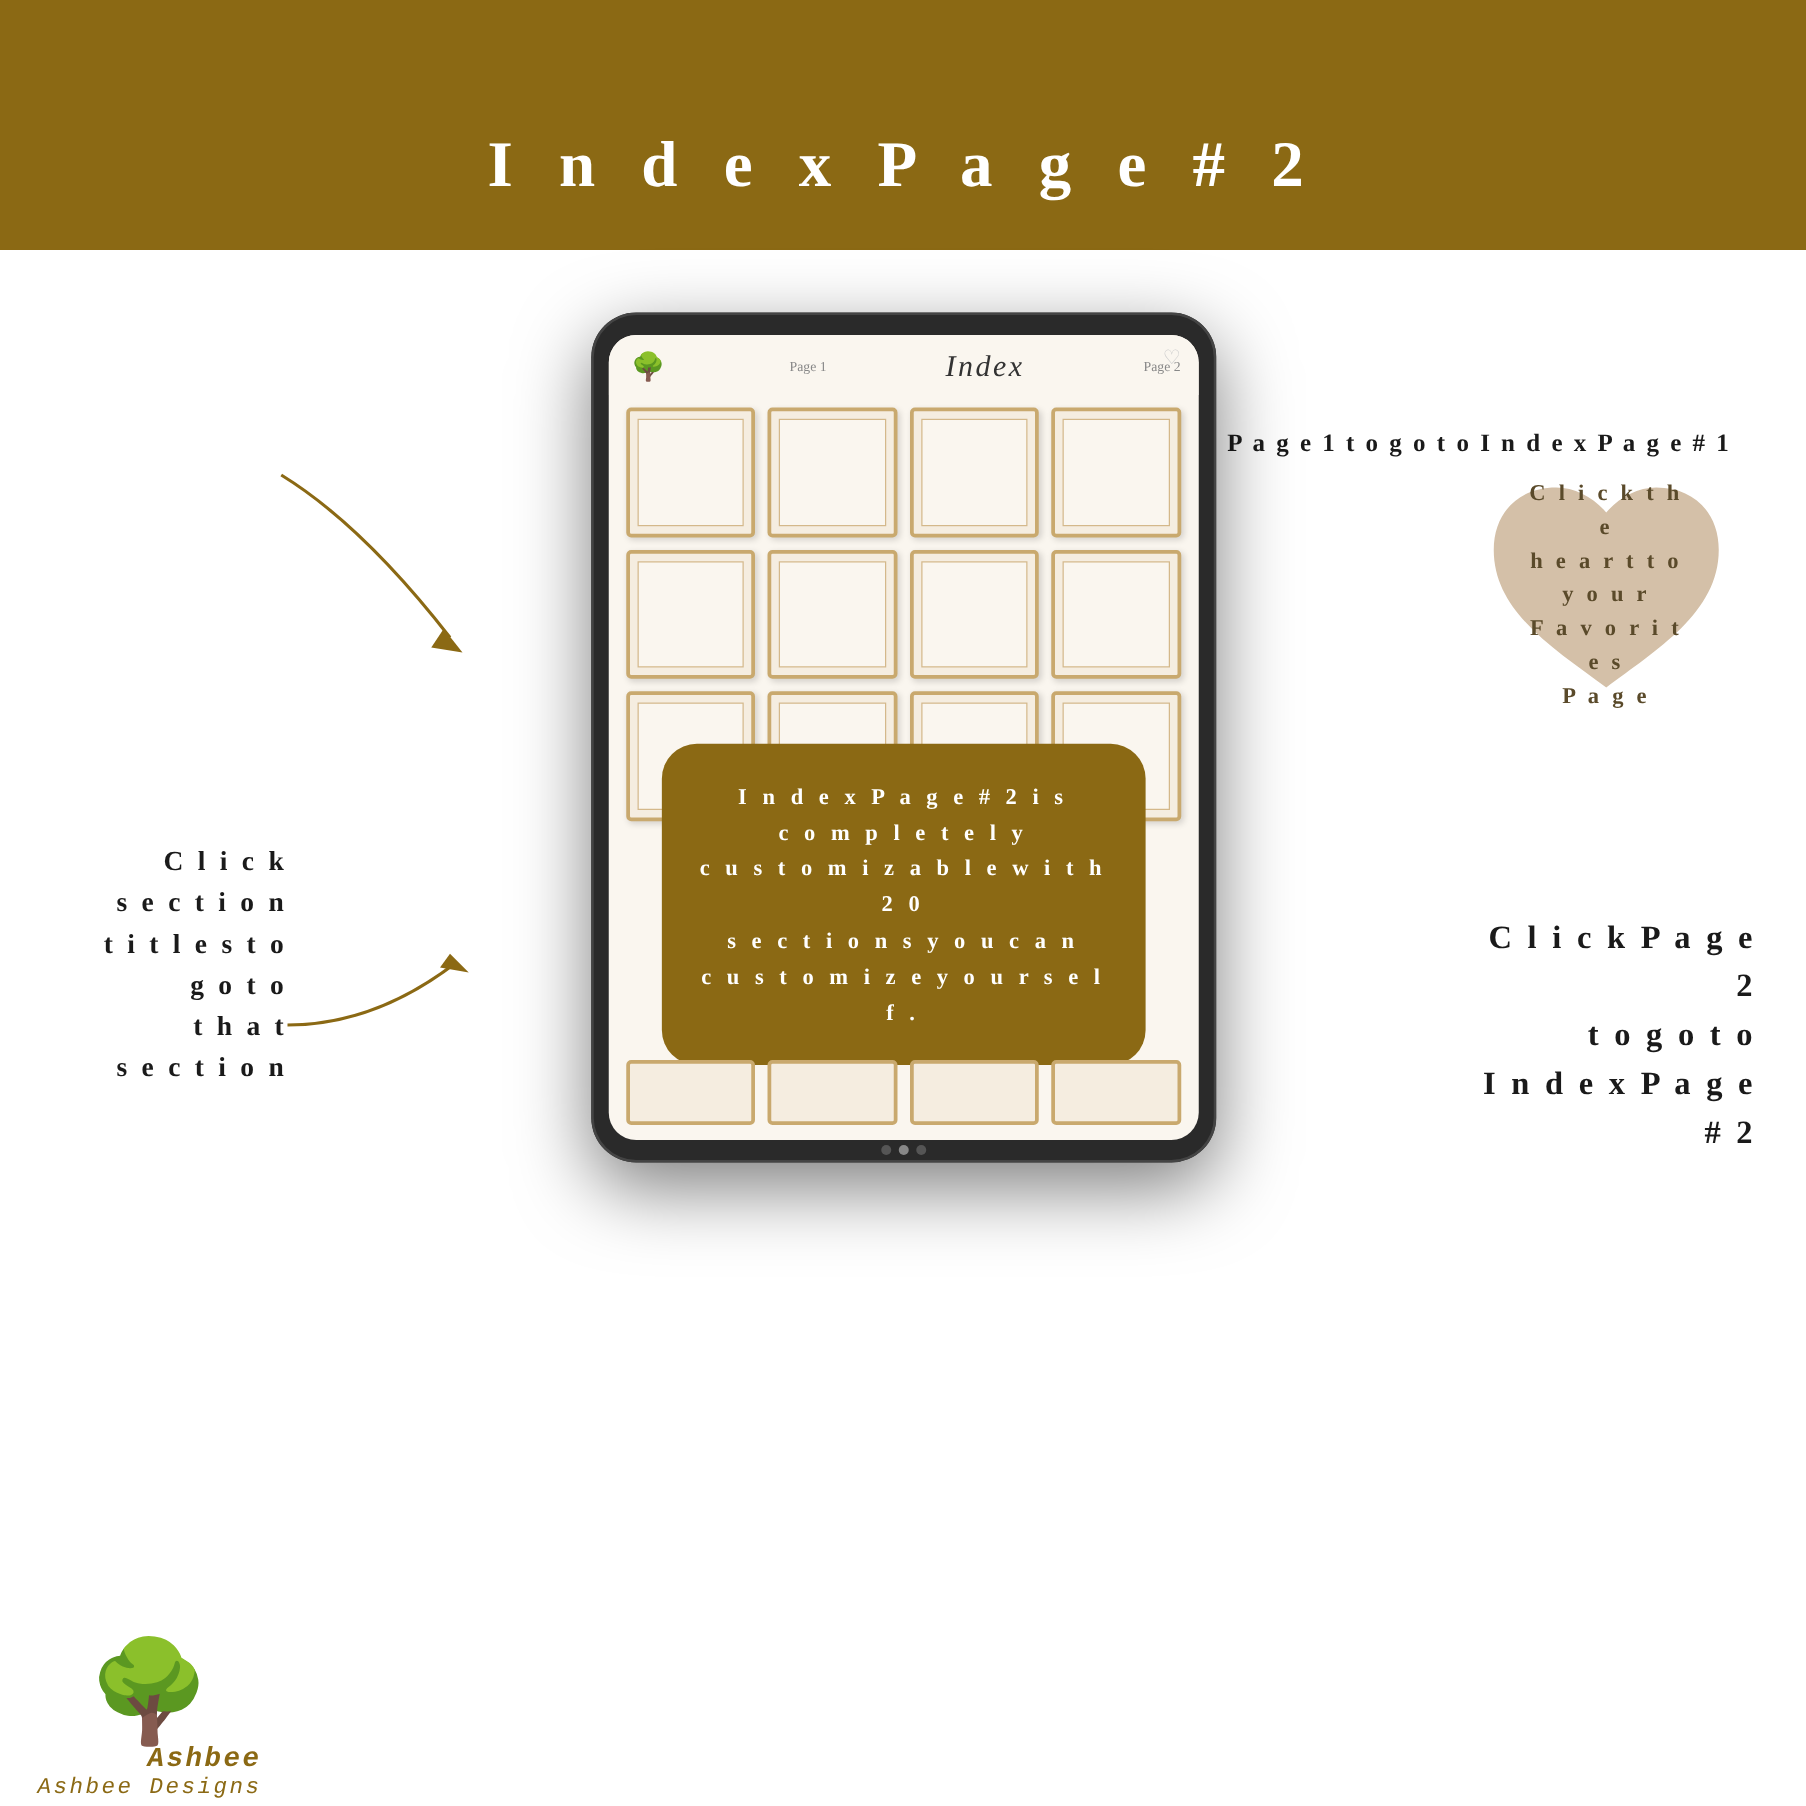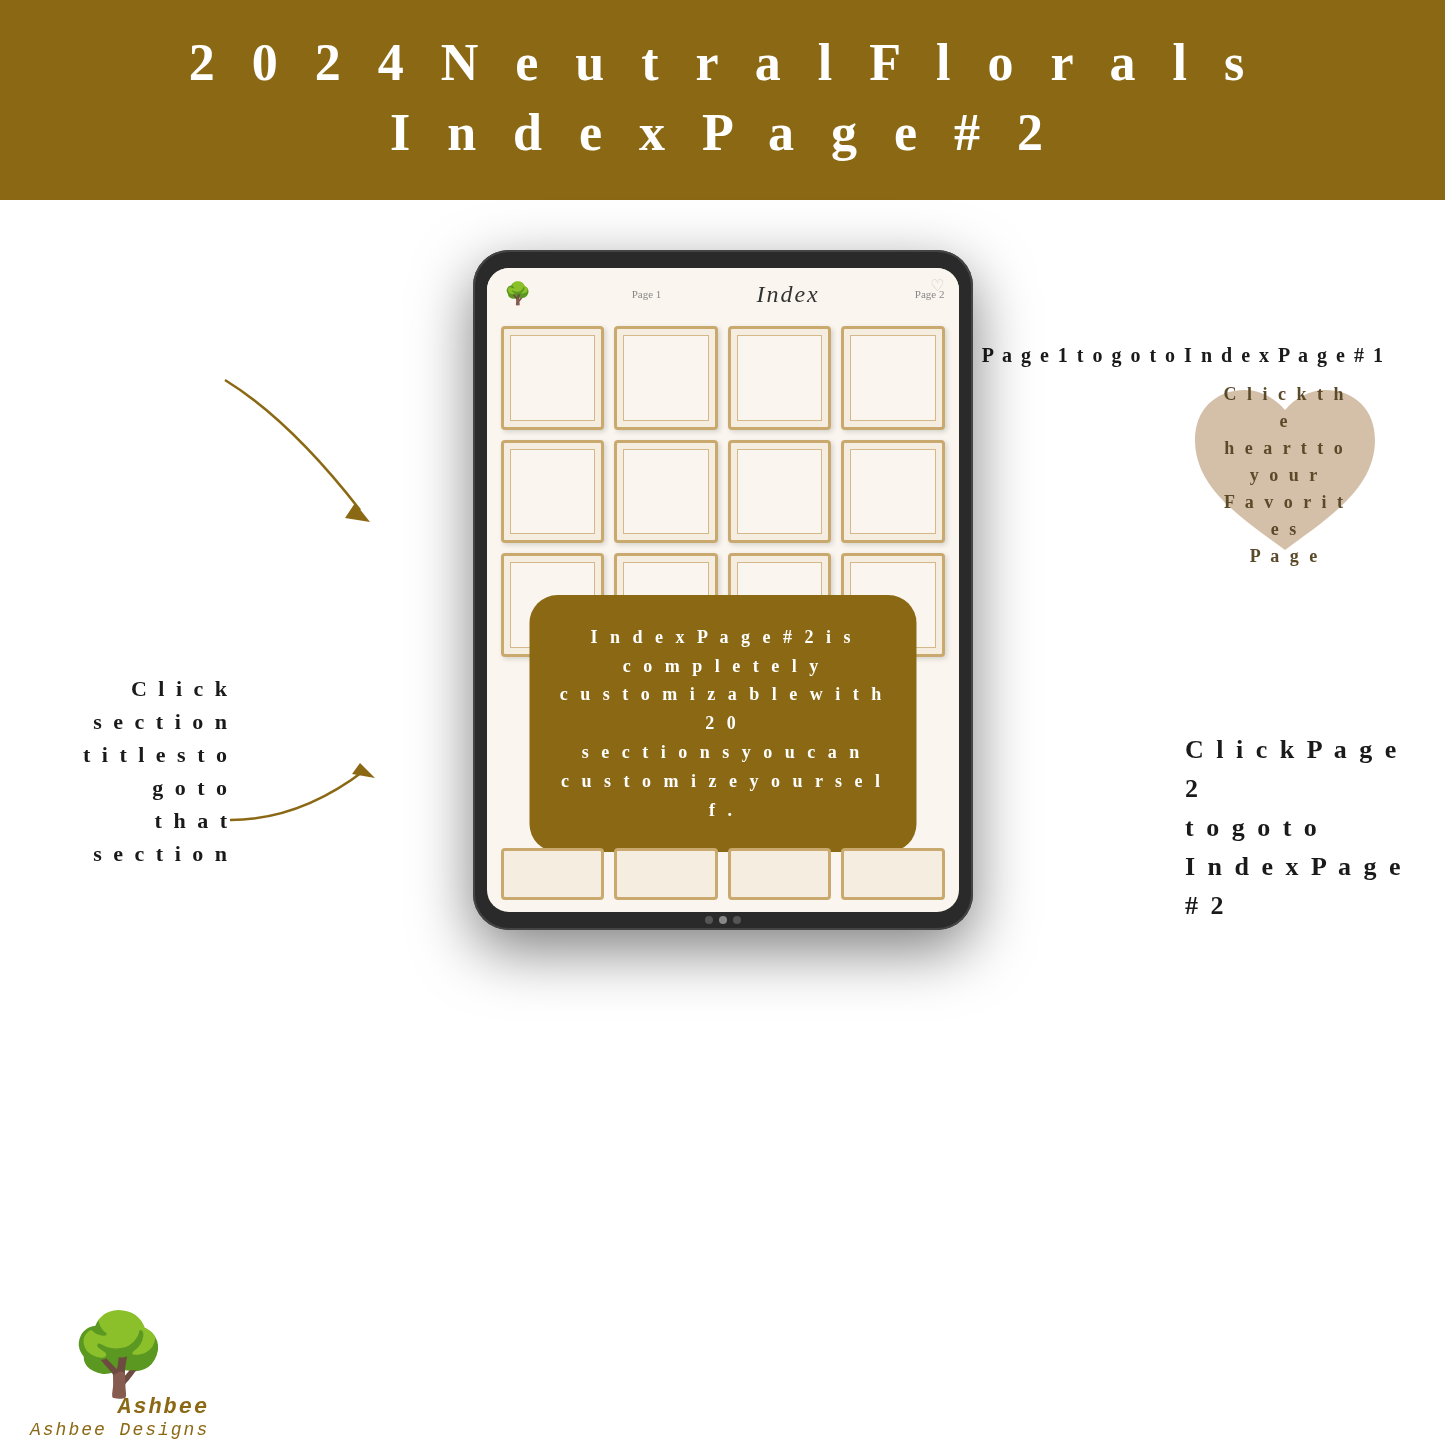--- a/index.html
+++ b/index.html
@@ -211,21 +211,21 @@
       right: 60px;
       font-size: 20px;
       text-align: left;
       letter-spacing: 2px;
     }
 
     .annotation-click-page2 {
       top: 530px;
       right: 40px;
       font-size: 26px;
-      text-align: left;
+      text-align: right;
       width: 220px;
       letter-spacing: 3px;
     }
 
     
     .heart-shape {
       position: absolute;
       top: 180px;
       right: 60px;
       width: 200px;
@@ -313,21 +313,21 @@
     .tablet-dot.active {
       background: #888;
     }
 
   </style>
 </head>
 <body>
 
 <div class="header-banner">
   <div class="header-title">
-    <span>2 0 2 4   N e u t r a l   F l o r a l s</span><br>
+    <br>
     <span>I n d e x   P a g e   # 2</span>
   </div>
 </div>
 
 <div class="main-content">
 
   <svg class="arrow-svg" viewBox="0 0 1445 1260">
 
     <path d="M 225 180 Q 290 220 360 310" fill="none" stroke="#8B6914" stroke-width="2.5" stroke-dasharray="none"></path>
     <polygon points="355,303 370,322 345,318" fill="#8B6914"></polygon>

